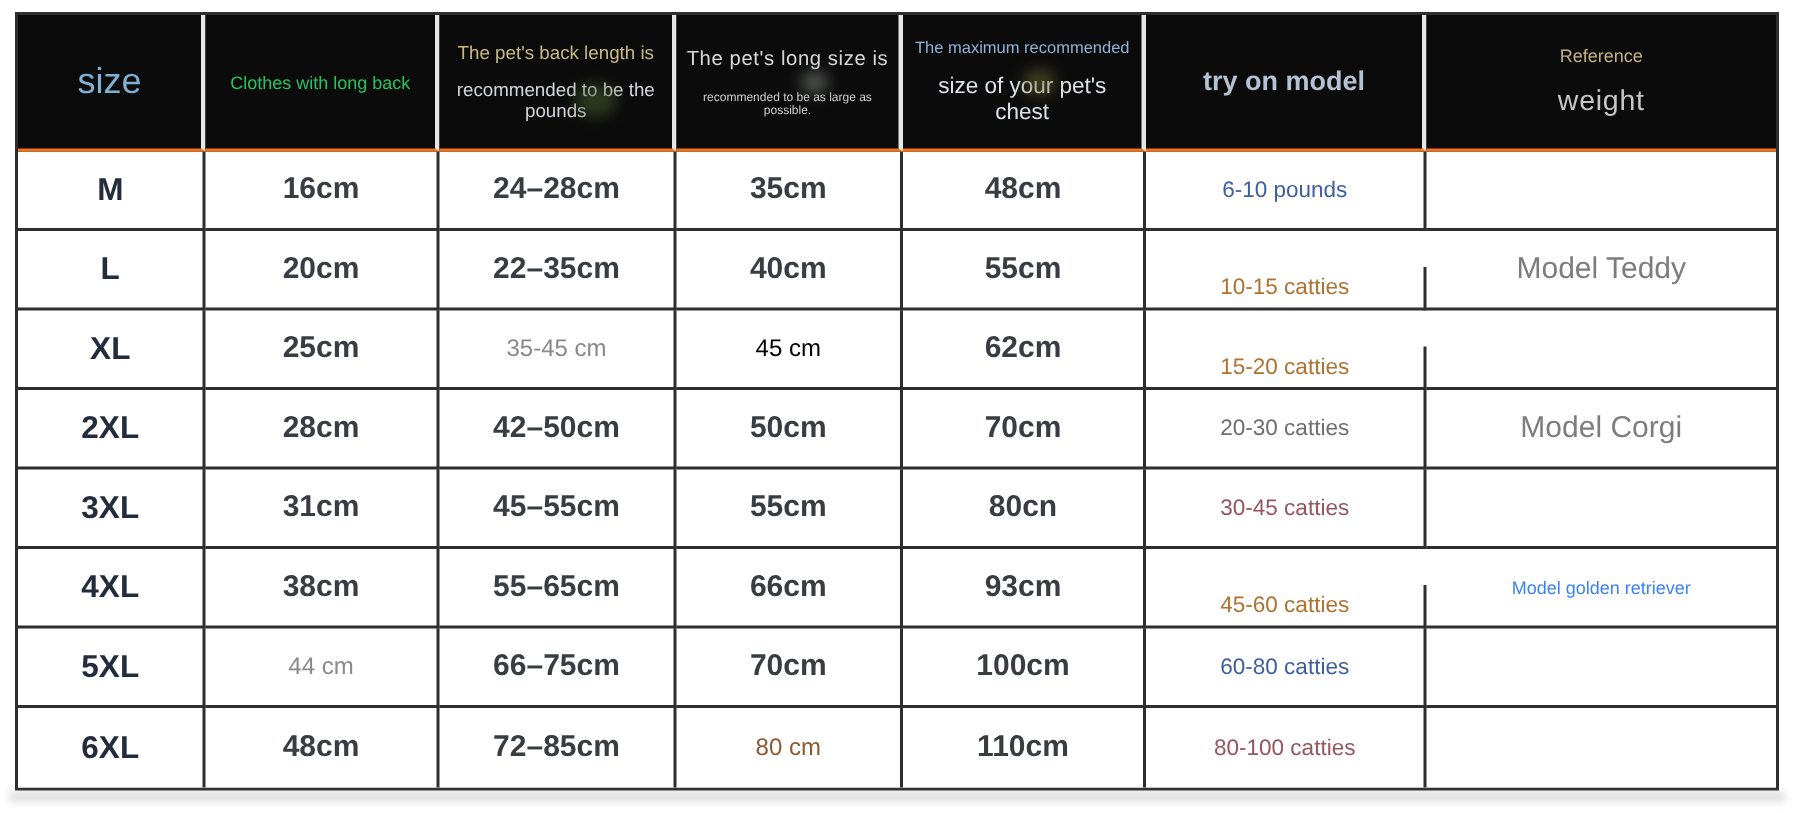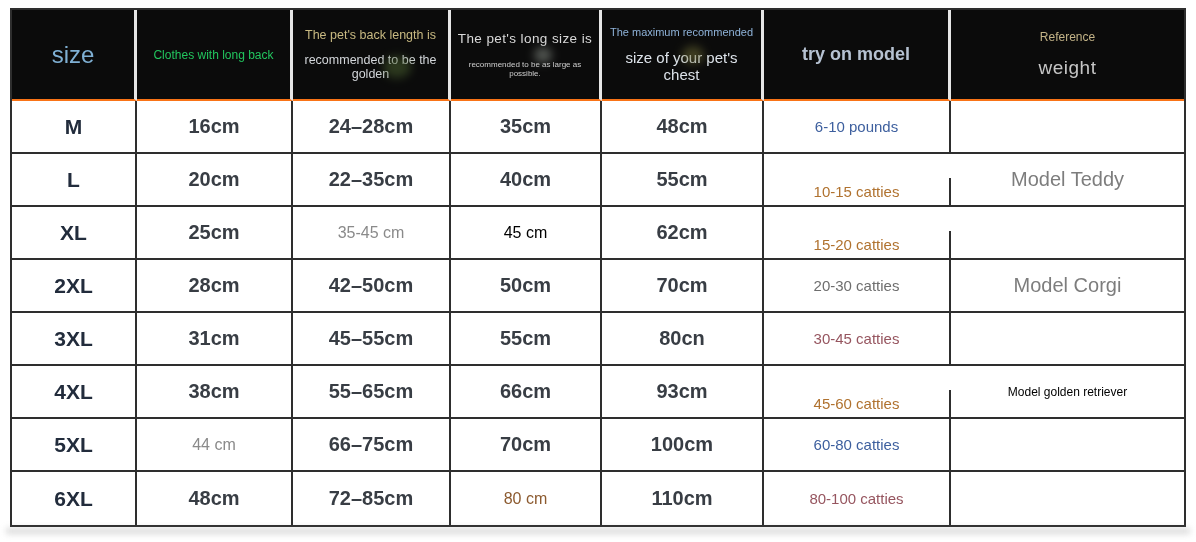--- a/index.html
+++ b/index.html
@@ -57,38 +57,38 @@
   .sz        { font-size:21px; font-weight:700; color:#222c3c; }
   .v         { font-size:20px; font-weight:700; color:#383d44; }
   .sm-gray   { font-size:16px; color:#8a8a8a; }
   .sm-purple { font-size:16px; color:#000000; }
   .sm-brown  { font-size:16px; color:#8c5a2f; }
   .w-blue    { font-size:15px; color:#3d5f9e; }
   .w-orange  { font-size:15px; color:#b0722f;margin-top:24px; }
   .w-gray    { font-size:15px; color:#6e6e6e; }
   .w-maroon  { font-size:15px; color:#96555f; }
   .model     { font-size:20px; color:#7d7d7d; }
-  .model-sm  { font-size:12px; color:#000000; }
+  .model-sm  { font-size:12px; color:#3b82f6; }
 </style>
 </head>
 <body>
 
 <div class="size-chart">
 
   <div class="hdr-row">
     <div class="hdr-cell">
       <span class="h-size">size</span>
     </div>
     <div class="hdr-cell">
       <span class="h-back">Clothes with long back</span>
     </div>
     <div class="hdr-cell">
       <span class="blur-patch bp-len"></span>
       <span class="h-len1">The pet's back length is</span>
-      <span class="h-len2">recommended to be the golden</span>
+      <span class="h-len2">recommended to be the pounds</span>
     </div>
     <div class="hdr-cell">
       <span class="blur-patch bp-neck"></span>
       <span class="h-neck1">The pet's long size is</span>
       <span class="h-neck2">recommended to be as large as possible.</span>
     </div>
     <div class="hdr-cell">
       <span class="blur-patch bp-chest"></span>
       <span class="h-chest1">The maximum recommended</span>
       <span class="h-chest2">size of your pet's chest</span>

